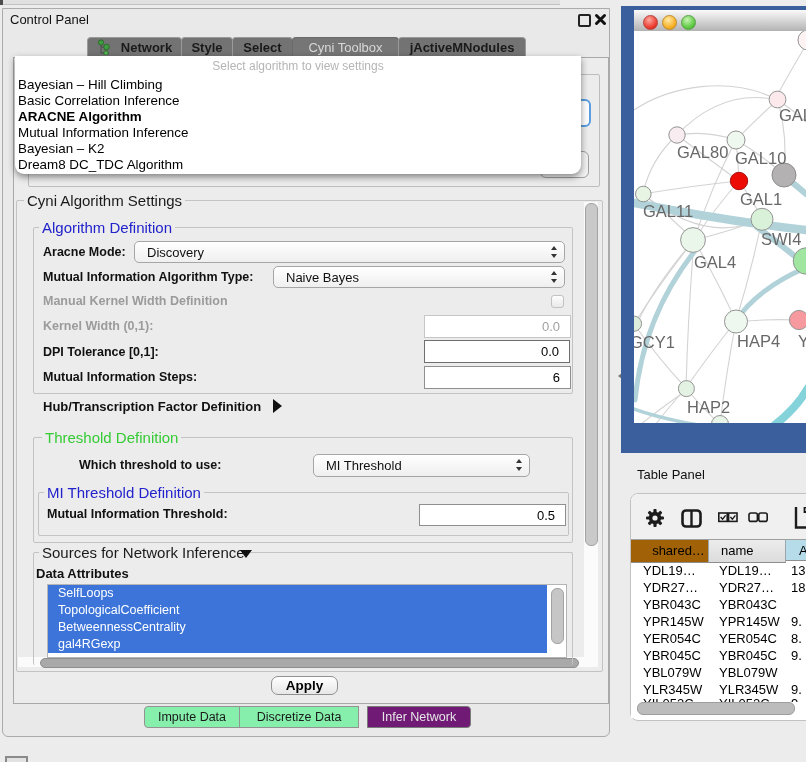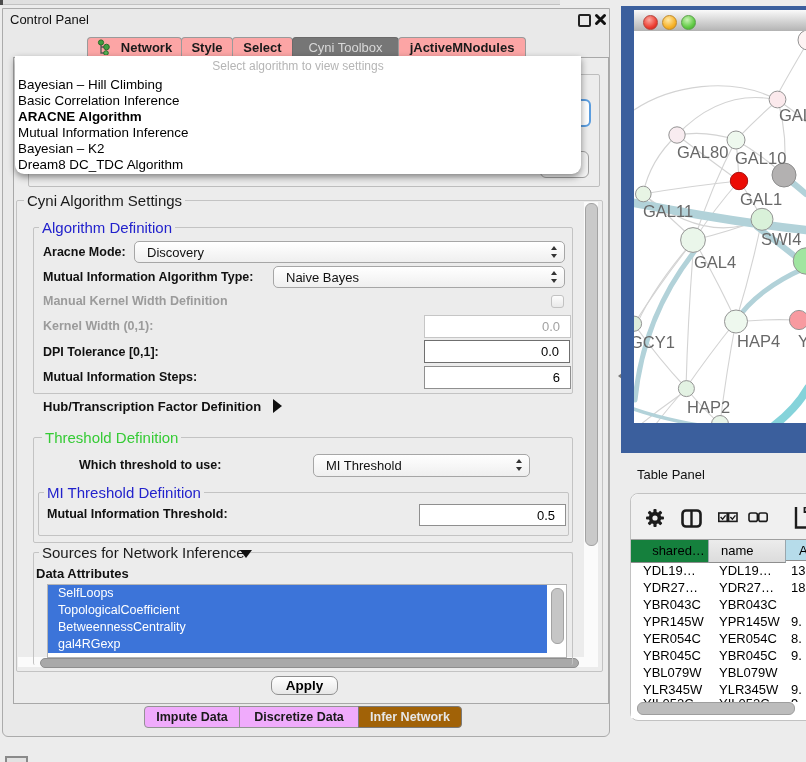--- a/index.html
+++ b/index.html
@@ -11,22 +11,22 @@
 .fld{position:absolute;background:#fff;font-size:13px;text-align:right;line-height:21px;padding-right:10px;white-space:nowrap}
 .combo{position:absolute;background:linear-gradient(#ffffff,#efefef);border:1px solid #a6a6a6;border-radius:5px;font-size:13px;color:#111;white-space:nowrap}
 .combo .ct{position:absolute;left:12px;top:3px;line-height:16px}
 .cbar{position:absolute;right:6px;top:4px;width:7px;height:12px}
 .cbar:before{content:"";position:absolute;left:0;top:0;border-left:3.5px solid transparent;border-right:3.5px solid transparent;border-bottom:4.5px solid #333}
 .cbar:after{content:"";position:absolute;left:0;bottom:0;border-left:3.5px solid transparent;border-right:3.5px solid transparent;border-top:4.5px solid #333}
 .arr{position:absolute;width:0;height:0}
 .grp{position:absolute;border:1px solid #c3c3c3;border-radius:2px}
 .gt{position:absolute;font-size:15px;line-height:13px;background:#ececec;padding:0 3px;white-space:nowrap}
 .li{position:absolute;left:10px;color:#fff;font-size:12.5px;line-height:17px;white-space:nowrap}
-.tab{position:absolute;top:37px;height:19px;background:#fca5a5;border:1px solid #9a9a9a;border-bottom:none;border-radius:4px 4px 0 0;font-size:13px;font-weight:bold;text-align:center;color:#1a1a1a}
-.btab{position:absolute;top:706px;height:20px;background:#f0abfc;border:1px solid #939393;font-size:12.5px;font-weight:bold;text-align:center;line-height:20px;color:#1a1a1a}
+.tab{position:absolute;top:37px;height:19px;background:#737373;border:1px solid #9a9a9a;border-bottom:none;border-radius:4px 4px 0 0;font-size:13px;font-weight:bold;text-align:center;color:#1a1a1a}
+.btab{position:absolute;top:706px;height:20px;background:#86efac;border:1px solid #939393;font-size:12.5px;font-weight:normal;text-align:center;line-height:20px;color:#1a1a1a}
 .tcell{position:absolute;font-size:13px;color:#000;line-height:17px;white-space:nowrap}
 </style>
 </head>
 <body>
 <div id="S">
 
 <div class="a" style="left:0;top:0;width:560px;height:4px;background:#e0e0e0;border-bottom:1px solid #c2c2c2"></div>
 <div class="a" style="left:0;top:0;width:3px;height:5px;background:#4c4c4c"></div>
 
 <div class="a" style="left:2px;top:8px;width:606px;height:727px;background:#e9e9e9;border:1px solid #ababab;border-radius:0 0 6px 6px"></div>
@@ -113,21 +113,21 @@
   <div class="li" style="top:17px">TopologicalCoefficient</div>
   <div class="li" style="top:34px">BetweennessCentrality</div>
   <div class="li" style="top:51px">gal4RGexp</div>
   <div class="a" style="left:503px;top:3px;width:11px;height:54px;background:#c6c6c6;border:1px solid #a3a3a3;border-radius:6px"></div>
 </div>
 
 <div class="a" style="left:271px;top:676px;width:65px;height:17px;background:linear-gradient(#ffffff,#e7e7e7);border:1px solid #909090;border-radius:7px;font-size:13.5px;font-weight:bold;text-align:center;line-height:17px">Apply</div>
 
 <div class="btab" style="left:144px;width:94px;border-radius:4px 0 0 4px">Impute Data</div>
 <div class="btab" style="left:239px;width:118px">Discretize Data</div>
-<div class="btab" style="left:358px;width:102px;background:#a16207;color:#e6e6e6;border-color:#7a7a7a;border-radius:0 4px 4px 0;font-weight:bold">Infer Network</div>
+<div class="btab" style="left:367px;width:102px;background:#701a75;color:#e6e6e6;border-color:#7a7a7a;border-radius:0 4px 4px 0;font-weight:normal">Infer Network</div>
 
 <div class="a" style="left:5px;top:756px;width:19px;height:12px;background:#e2e2e2;border:2px solid #8a8a8a"></div>
 
 <div class="a" style="left:15px;top:56px;width:566px;height:118px;background:#ffffff;border-radius:0 0 9px 9px;box-shadow:0 3px 7px rgba(0,0,0,0.45)">
   <div class="a" style="left:0;top:3px;width:566px;text-align:center;font-size:12px;color:#b5b5b5">Select algorithm to view settings</div>
   <div class="a" style="left:3px;top:21px;font-size:13.4px;color:#000;line-height:16px;white-space:nowrap">
     Bayesian – Hill Climbing<br>
     Basic Correlation Inference<br>
     <b>ARACNE Algorithm</b><br>
     Mutual Information Inference<br>
@@ -253,21 +253,21 @@
     <rect x="105" y="6" width="8.4" height="8.4" rx="2" stroke-width="1.6"></rect>
     <rect x="114.8" y="6" width="8.4" height="8.4" rx="2" stroke-width="1.6"></rect>
   </g>
 
   <g stroke="#1c1c1c" fill="none" stroke-width="2.4">
     <path d="M152 20.5 L152 -1.5 L160.5 -1.5 L167 5 L167 20.5 Z"></path>
     <path d="M160.5 -1.5 L160.5 5 L167 5" stroke-width="1.8"></path>
   </g>
 </svg>
 
-<div class="a" style="left:631px;top:539px;width:77px;height:22px;background:#15803d;border-top:1px solid #9f9f9f;border-bottom:1px solid #8e8e8e;border-right:1px solid #9aa6ac;font-size:13px;text-align:center;line-height:22px;text-indent:18px">shared…</div>
+<div class="a" style="left:631px;top:539px;width:77px;height:22px;background:#a16207;border-top:1px solid #9f9f9f;border-bottom:1px solid #8e8e8e;border-right:1px solid #9aa6ac;font-size:13px;text-align:center;line-height:22px;text-indent:18px">shared…</div>
 <div class="a" style="left:709px;top:539px;width:76px;height:22px;background:linear-gradient(#ececec,#dcdcdc);border-top:1px solid #9f9f9f;border-bottom:1px solid #8e8e8e;border-right:1px solid #9aa6ac;font-size:13px;text-align:left;line-height:22px;text-indent:12px">name</div>
 <div class="a" style="left:786px;top:539px;width:20px;height:22px;background:#b6dcea;border-top:1px solid #9f9f9f;border-bottom:1px solid #8e8e8e;font-size:13px;line-height:22px;padding-left:13px;box-sizing:border-box">A</div>
 
 <div class="a" style="left:631px;top:562px;width:175px;height:140px;overflow:hidden">
   <div class="tcell" style="left:12px;top:0">YDL19…</div>
       <div class="tcell" style="left:88px;top:0">YDL19…</div>
       <div class="tcell" style="left:160px;top:0">13</div>
   <div class="tcell" style="left:12px;top:17px">YDR27…</div>
       <div class="tcell" style="left:88px;top:17px">YDR27…</div>
       <div class="tcell" style="left:160px;top:17px">18</div>

